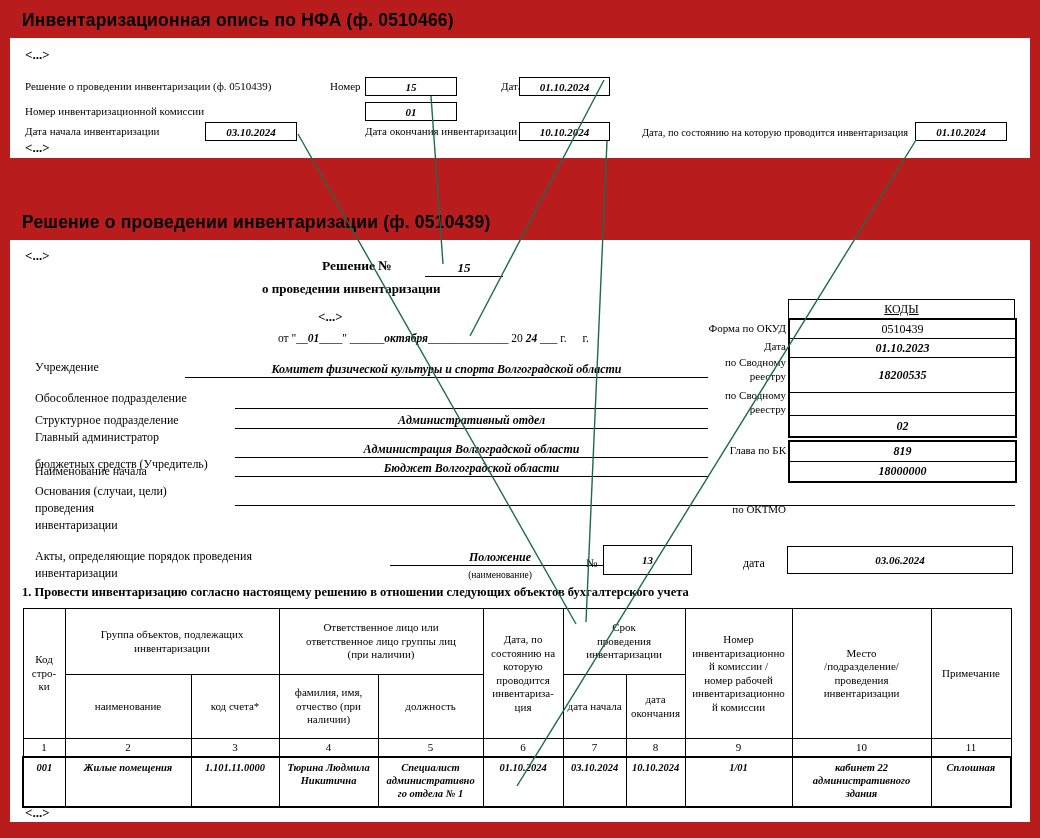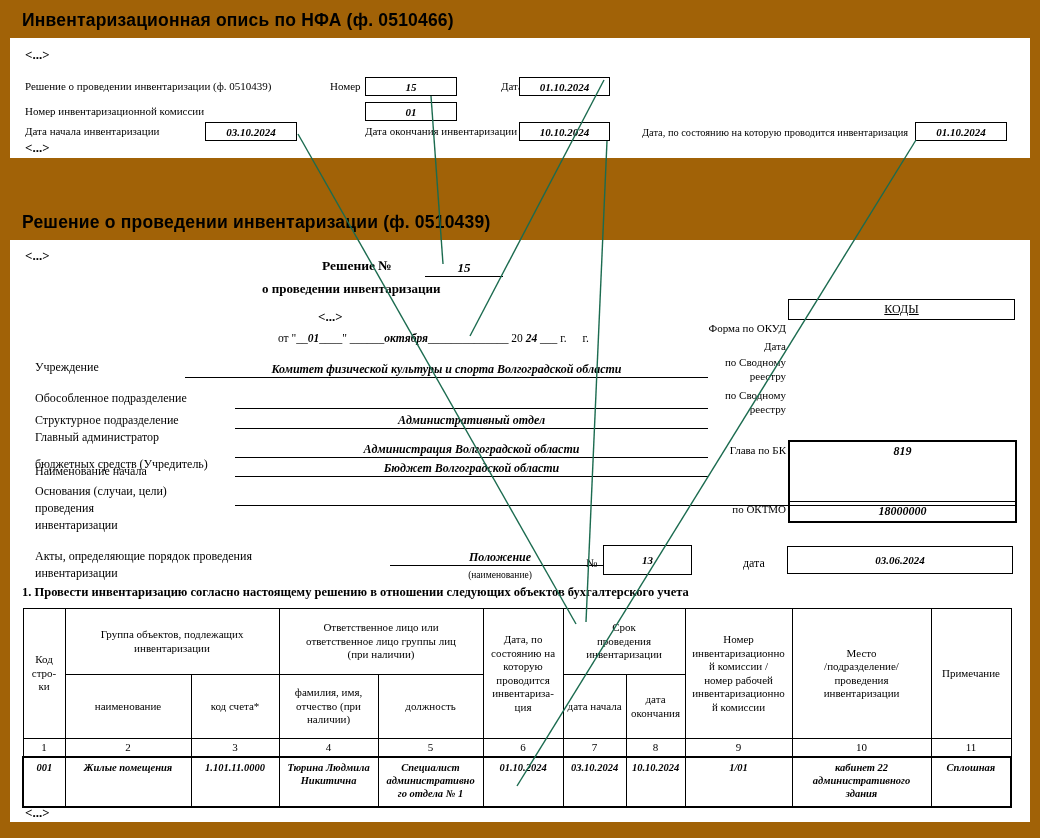--- a/index.html
+++ b/index.html
@@ -1,16 +1,16 @@
 <!DOCTYPE html>
 <html><head>
 <meta charset="utf-8">
 <style>
   html,body { margin:0; padding:0; background:#e9e9e9; }
-  .page { position:relative; width:1040px; height:838px; background:#a16207;
+  .page { position:relative; width:1040px; height:838px; background:#b91c1c;
           font-family:"Liberation Serif", serif; color:#000; overflow:hidden; }
   .h1   { position:absolute; font-family:"Liberation Sans", sans-serif; font-weight:700;
           font-size:17.5px; letter-spacing:0.2px; white-space:nowrap; }
   .panel{ position:absolute; background:#fff; }
   .lbl  { position:absolute; font-size:11px; white-space:nowrap; line-height:13px; }
   .lbl-sm { font-size:10.4px; }
   .ell  { position:absolute; font-weight:700; font-size:13px; line-height:13px; }
   .fbox { position:absolute; border:1.3px solid #000; display:flex; align-items:center;
           justify-content:center; font-size:11px; font-weight:700; font-style:italic;
           background:#fff; box-sizing:border-box; }
@@ -84,23 +84,30 @@
 
   <div class="ell" style="left:318px; top:310px;">&lt;...&gt;</div>
 
   <div class="lbl" style="left:278px; top:332px; font-size:11.5px;">
     <span>от "__</span><span class="bi">01</span><span>____" ______</span><span class="bi">октября</span><span>______________ 20 </span><span class="bi">24</span><span> ___ г.</span><span style="margin-left:16px;">г.</span>
   </div>
 
   <div class="codes-box thin" style="left:788px; top:299px; width:225px; height:19px;">
     <div class="crow" style="height:19px;">КОДЫ</div>
   </div>
+  <div class="codes-box" style="left:788px; top:318px; width:225px;">
+    <div class="crow" style="height:18px;">0510439</div>
+    <div class="crow sep bi" style="height:18px;">01.10.2023</div>
+    <div class="crow sep bi" style="height:34px;">18200535</div>
+    <div class="crow sep bi" style="height:22px;"></div>
+    <div class="crow sep bi" style="height:20px;">02</div>
+  </div>
   <div class="codes-box" style="left:788px; top:440px; width:225px;">
     <div class="crow bi" style="height:19px;">819</div>
-    <div class="crow sep bi" style="height:19px;margin-top:40px;">18000000</div>
+    <div class="crow sep bi" style="height:19px;">18000000</div>
   </div>
   <div class="rlbl" style="right:254px; top:321px;">Форма по ОКУД</div>
   <div class="rlbl" style="right:254px; top:339px;">Дата</div>
   <div class="rlbl" style="right:254px; top:355px;">по Сводному
 реестру</div>
   <div class="rlbl" style="right:254px; top:388px;">по Сводному
 реестру</div>
   <div class="rlbl" style="right:254px; top:443px;">Глава по БК</div>
   <div class="rlbl" style="right:254px; top:462px;margin-top:40px;">по ОКТМО</div>
 

